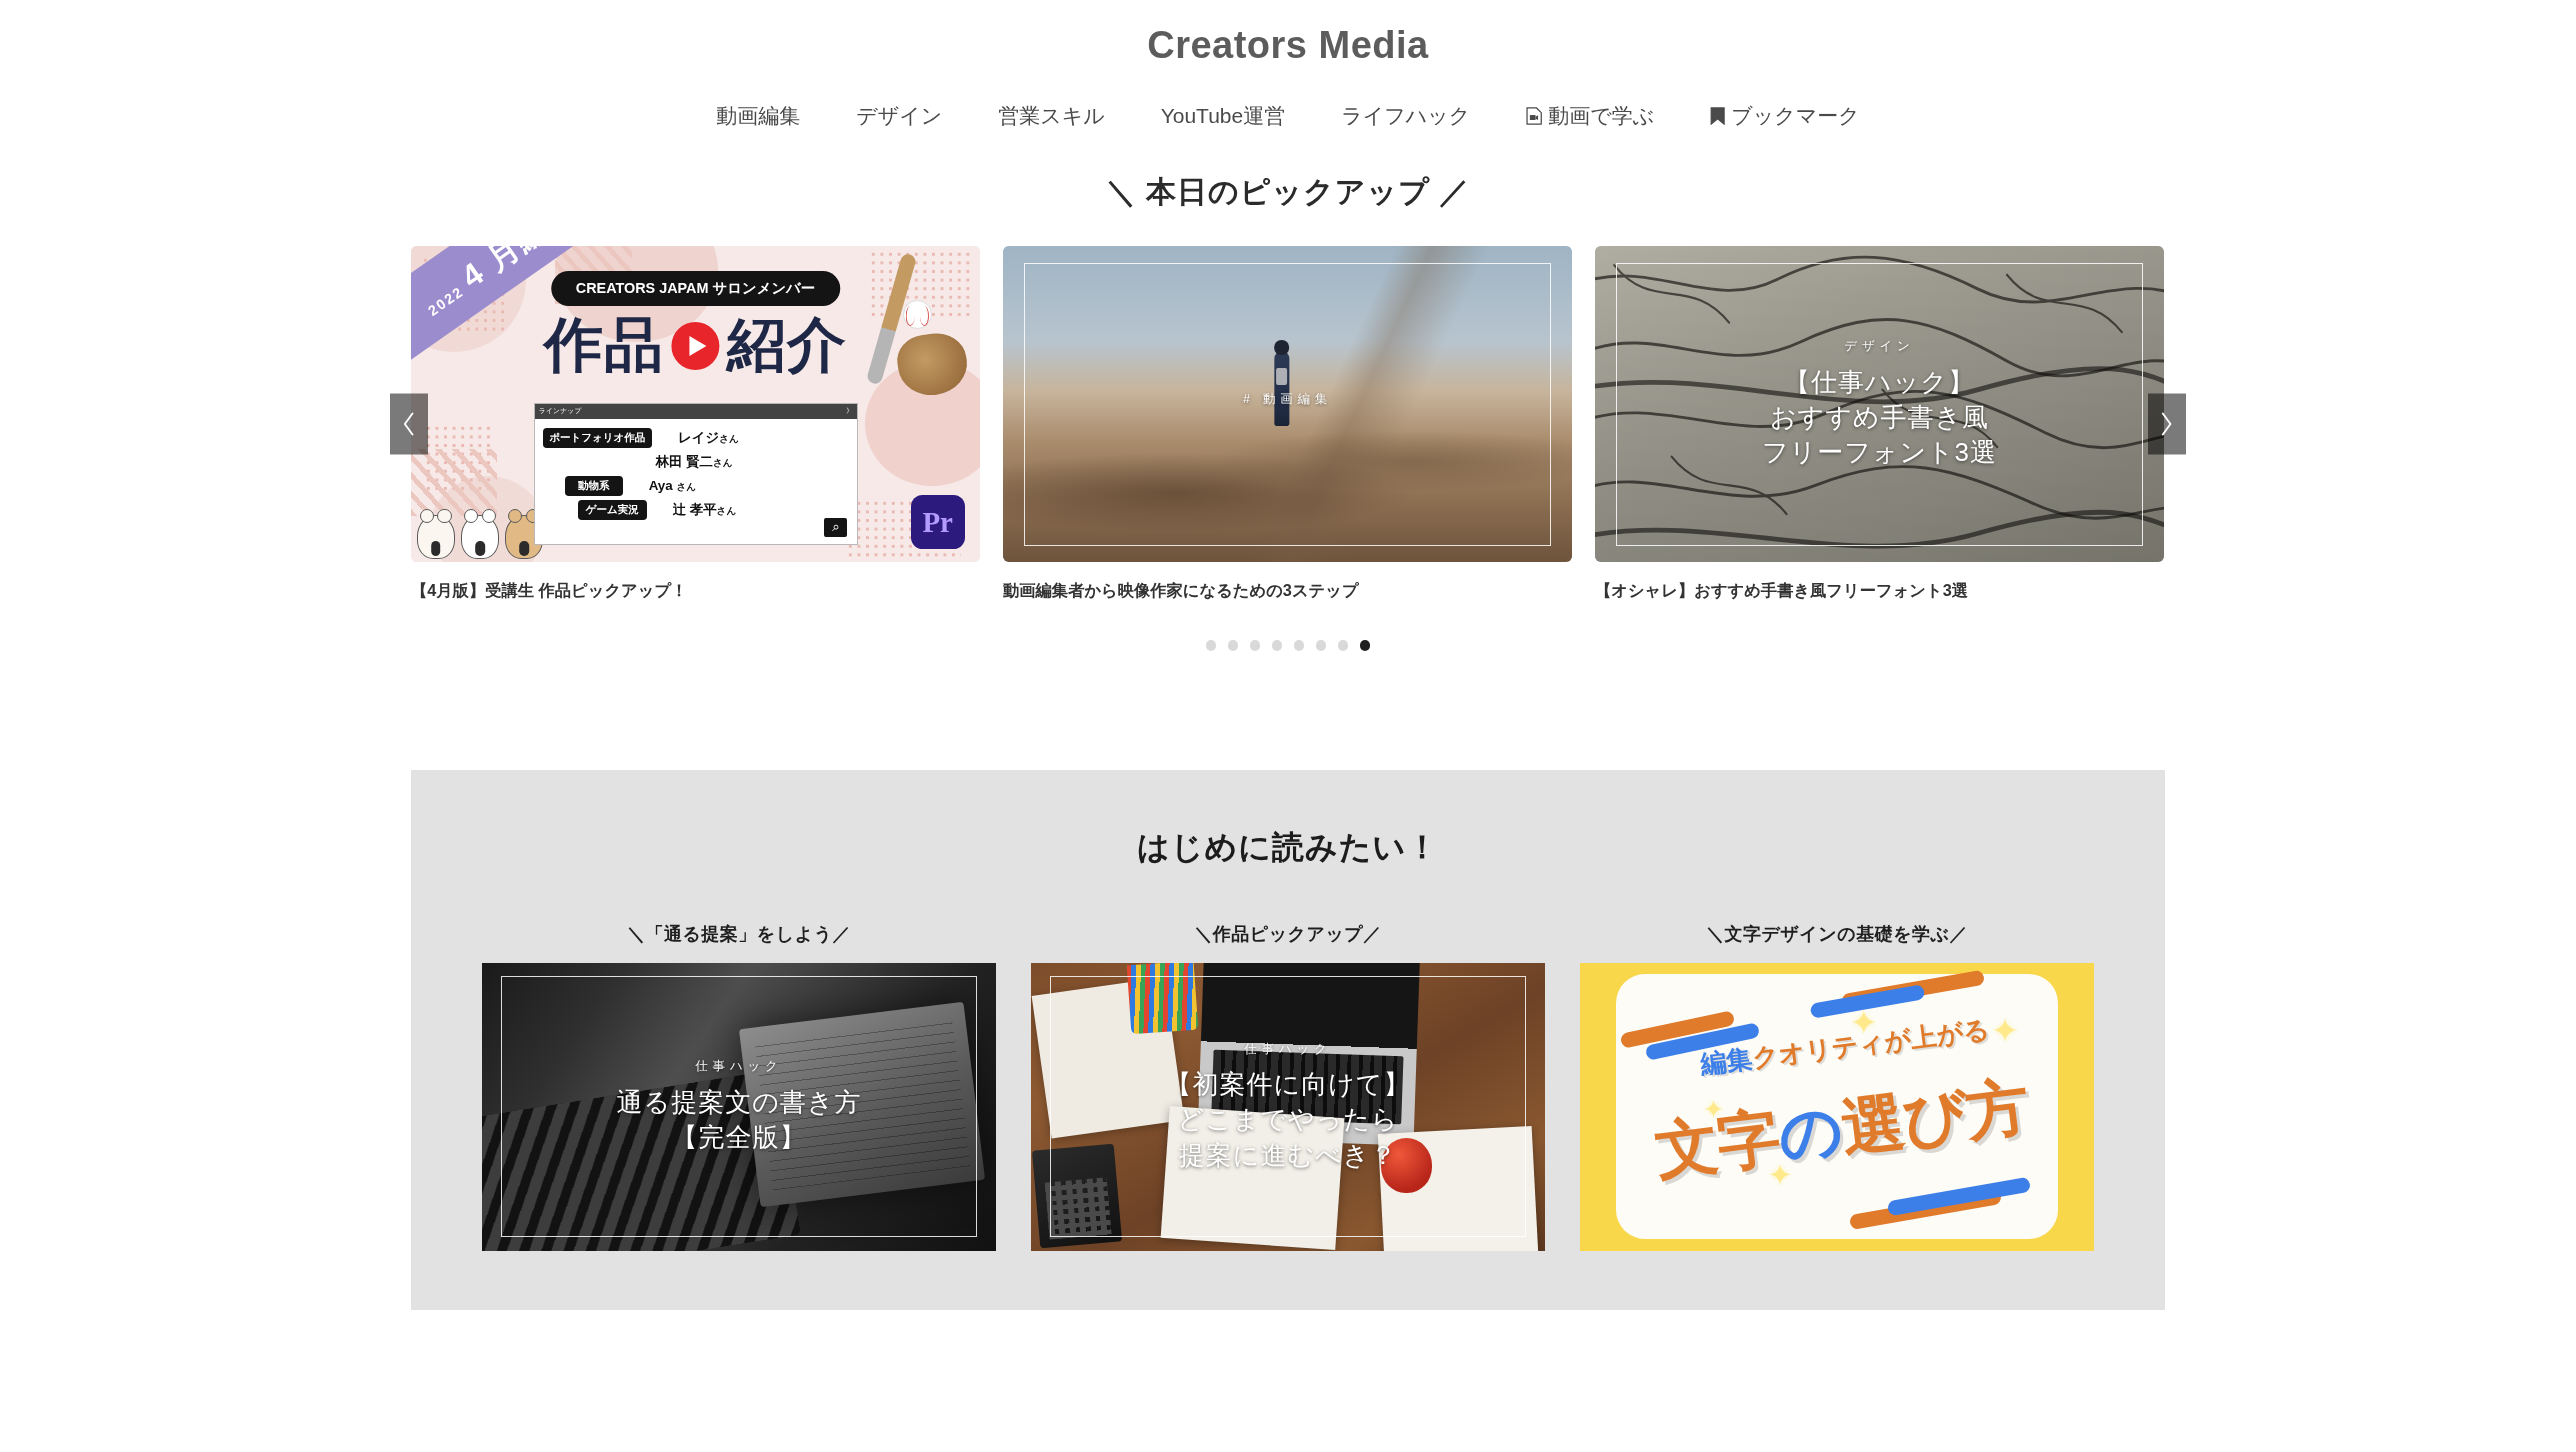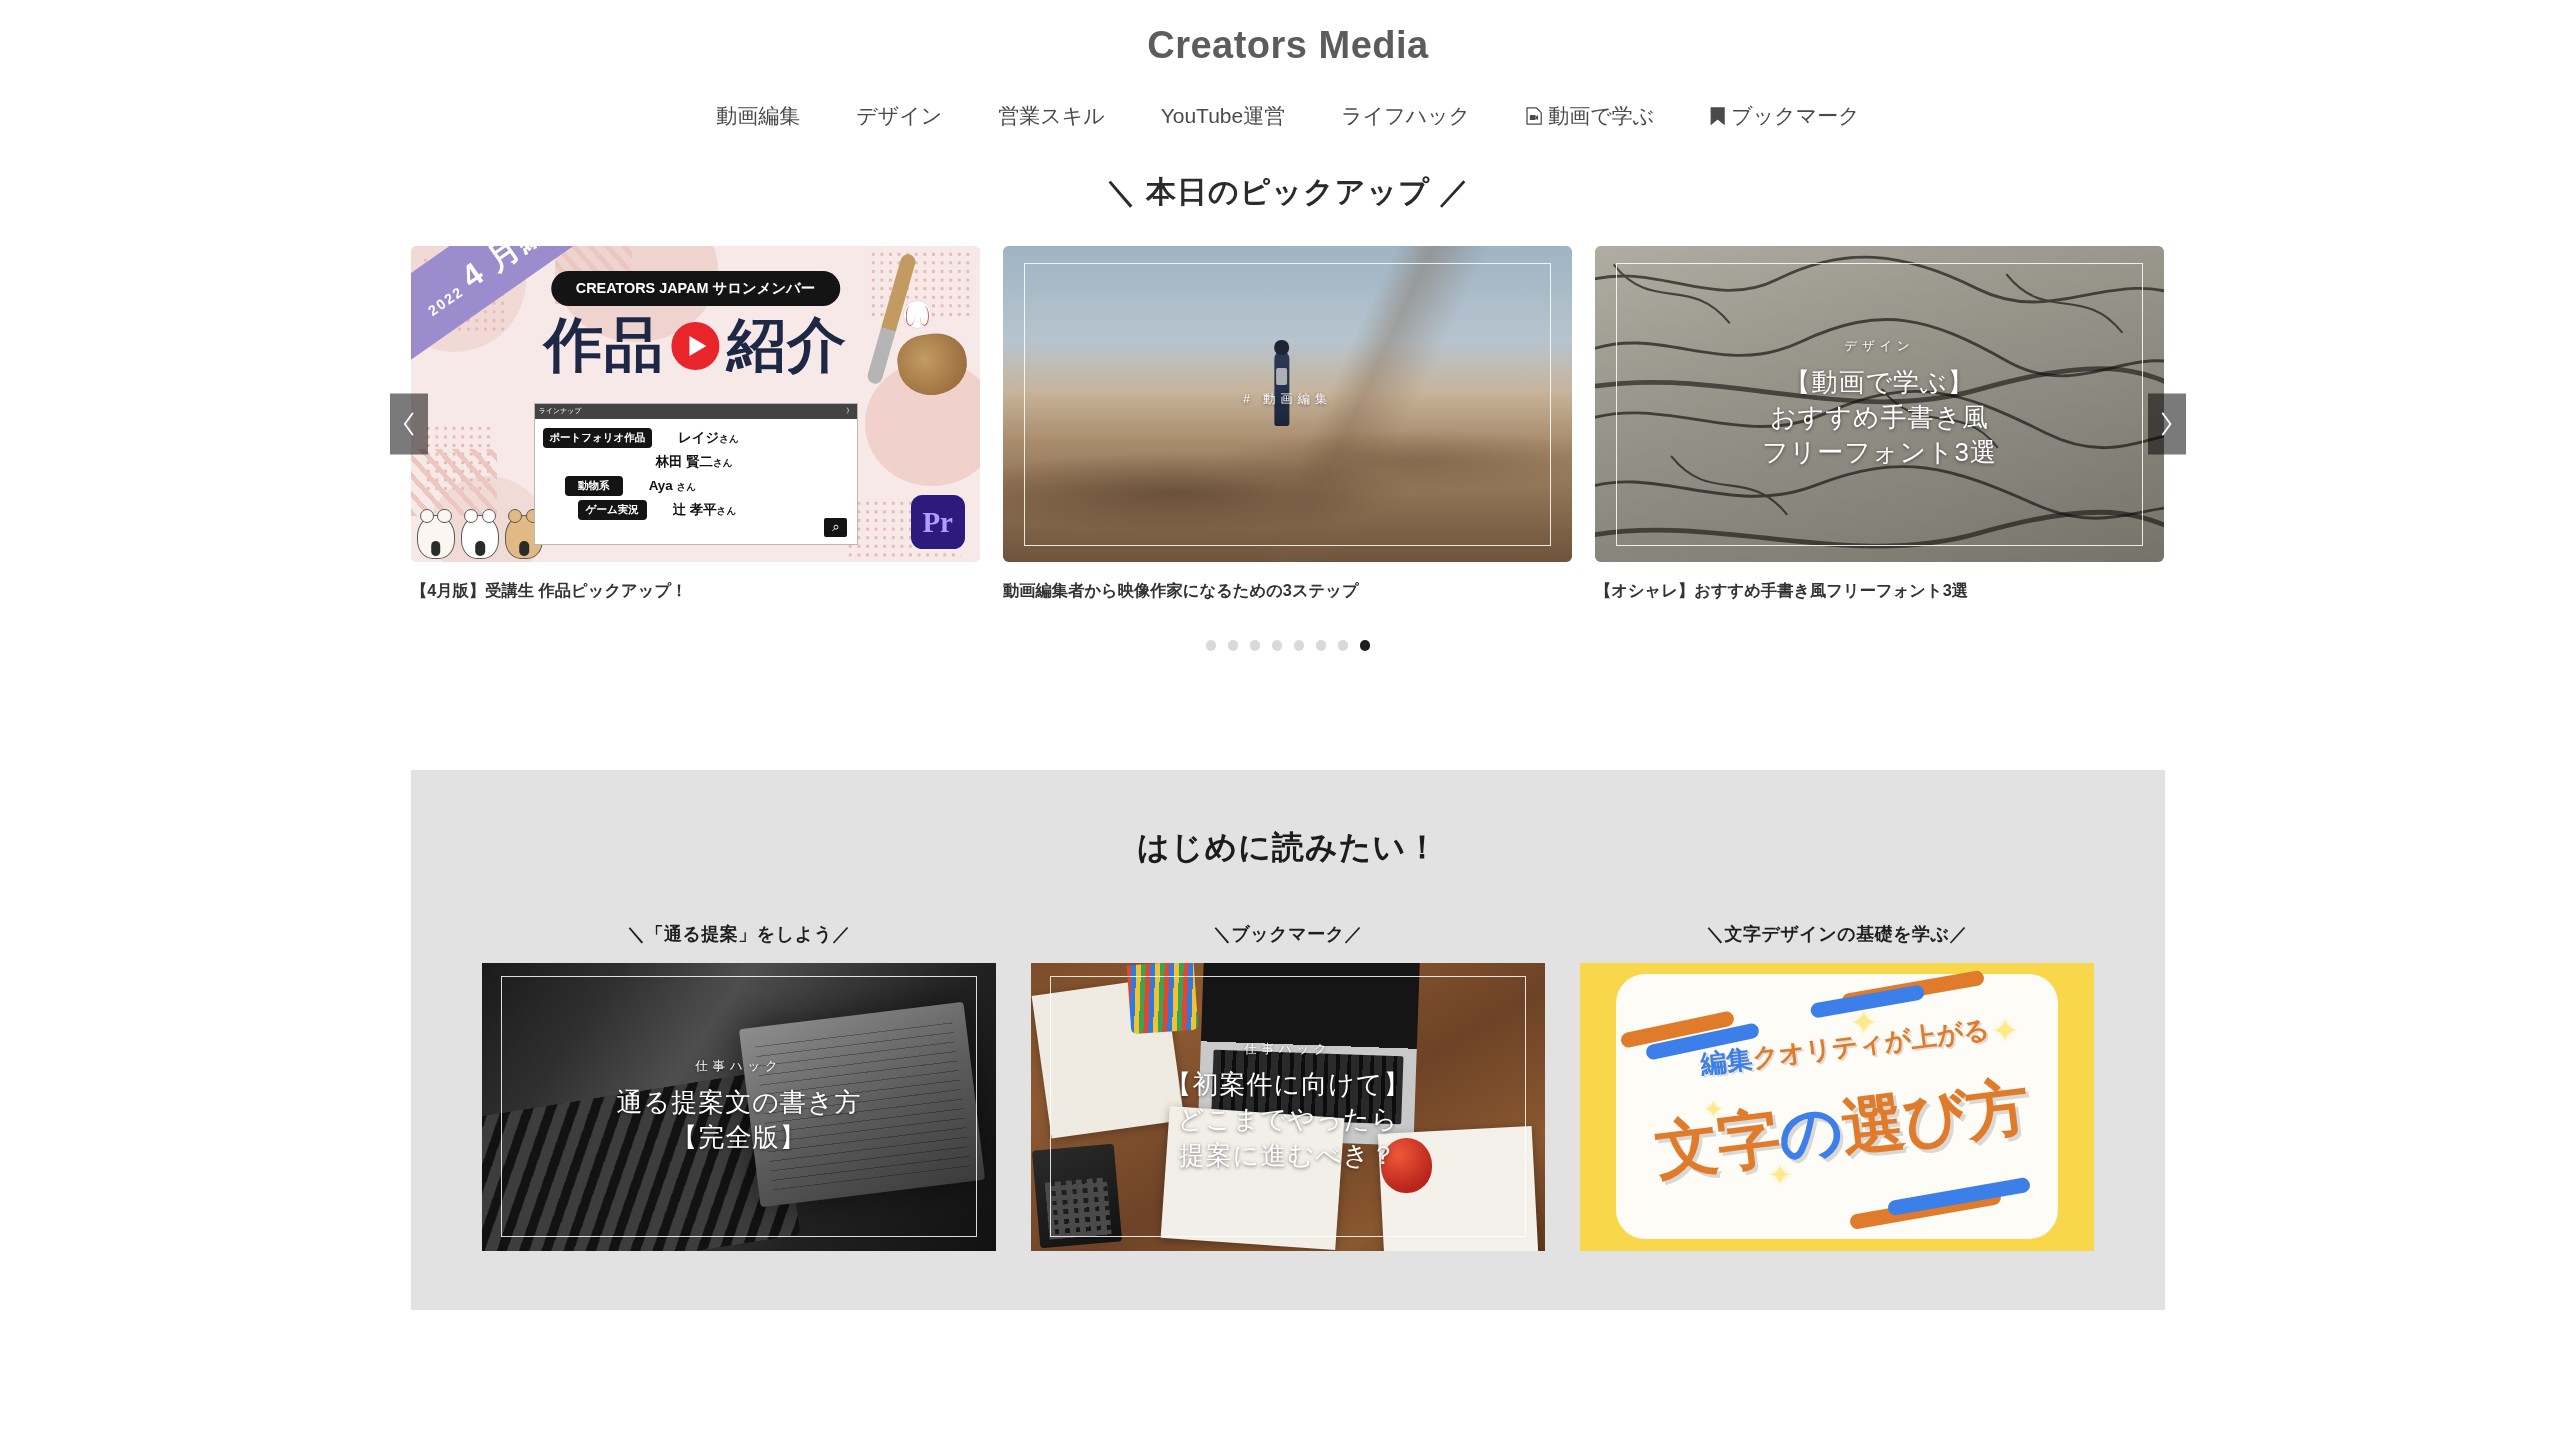--- a/index.html
+++ b/index.html
@@ -583,21 +583,21 @@
                 </g>
                 <g stroke="#14120f" fill="none" stroke-width="5" opacity="0.6" stroke-linecap="round">
                   <path d="M-20 150 C120 120, 260 190, 400 150 S580 130, 640 165"></path>
                   <path d="M-20 305 C120 275, 260 340, 400 300 S580 280, 640 315"></path>
                 </g>
               </svg>
             </div>
             <div class="inner-frame"></div>
             <div class="thumb-overlay">
               <div class="thumb-tag">デザイン</div>
-              <div class="thumb-title light">【動画で学ぶ】</div>
+              <div class="thumb-title light">【仕事ハック】</div>
               <div class="thumb-title light">おすすめ手書き風</div>
               <div class="thumb-title light">フリーフォント3選</div>
             </div>
           </div>
           <div class="card-caption">【オシャレ】おすすめ手書き風フリーフォント3選</div>
         </article>
 
       </div>
 
       <div class="carousel-arrow right">
@@ -634,21 +634,21 @@
           <div class="inner-frame"></div>
           <div class="thumb-overlay">
             <div class="thumb-tag">仕事ハック</div>
             <div class="thumb-title light">通る提案文の書き方</div>
             <div class="thumb-title light">【完全版】</div>
           </div>
         </div>
       </div>
 
       <div class="rf-col">
-        <div class="rf-label">＼ブックマーク／</div>
+        <div class="rf-label">＼作品ピックアップ／</div>
         <div class="rf-thumb">
           <div class="bg-desk-warm">
             <div class="paper1"></div>
             <div class="pencils"></div>
             <div class="laptop"></div>
             <div class="paper2"></div>
             <div class="paper3"></div>
             <div class="calc"></div>
             <div class="apple"></div>
           </div>

